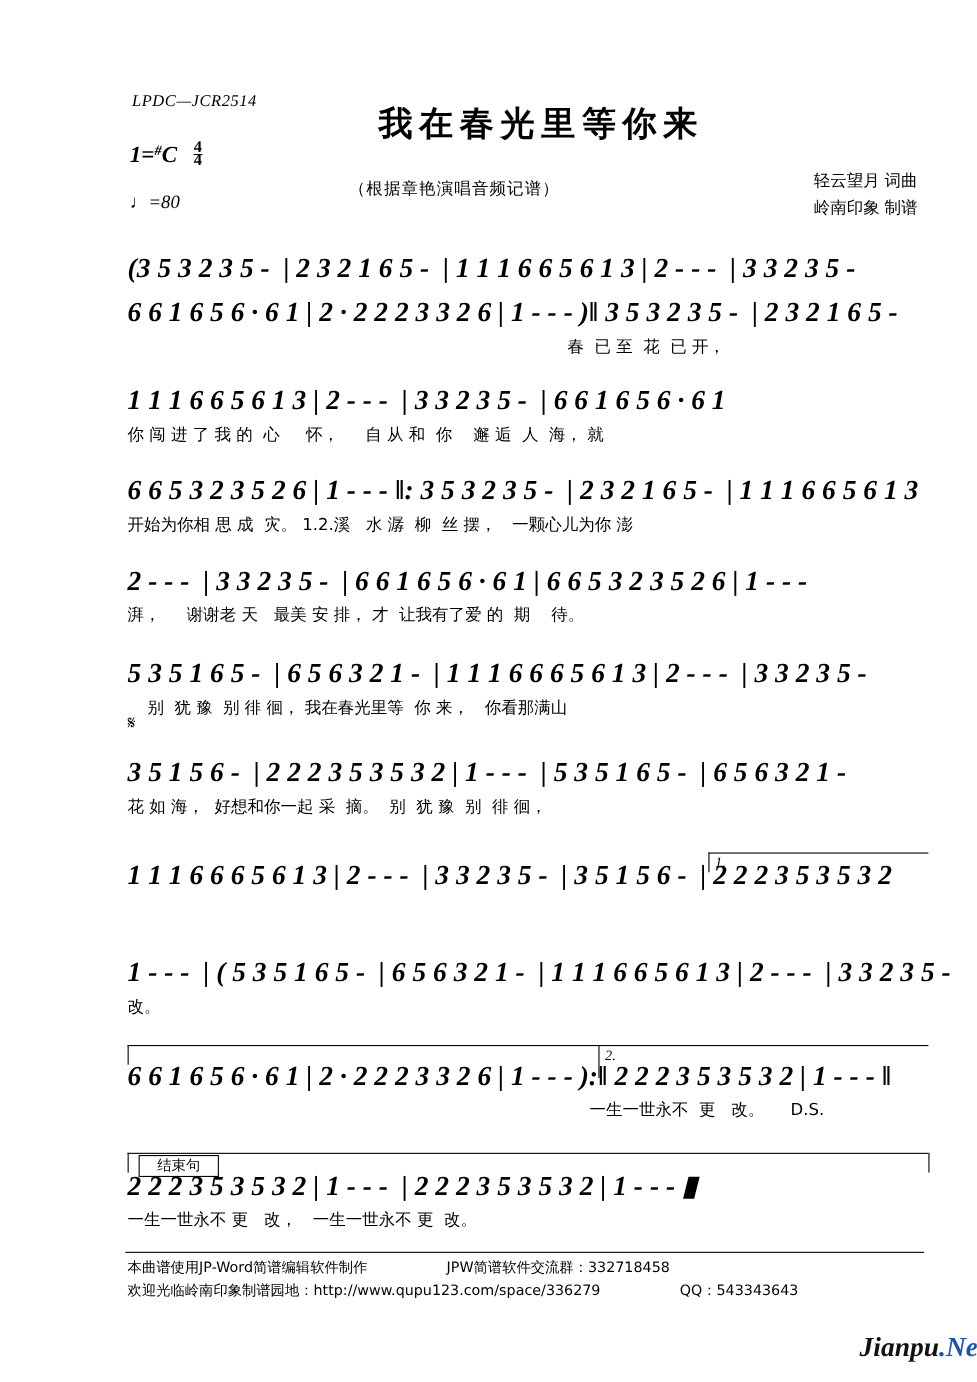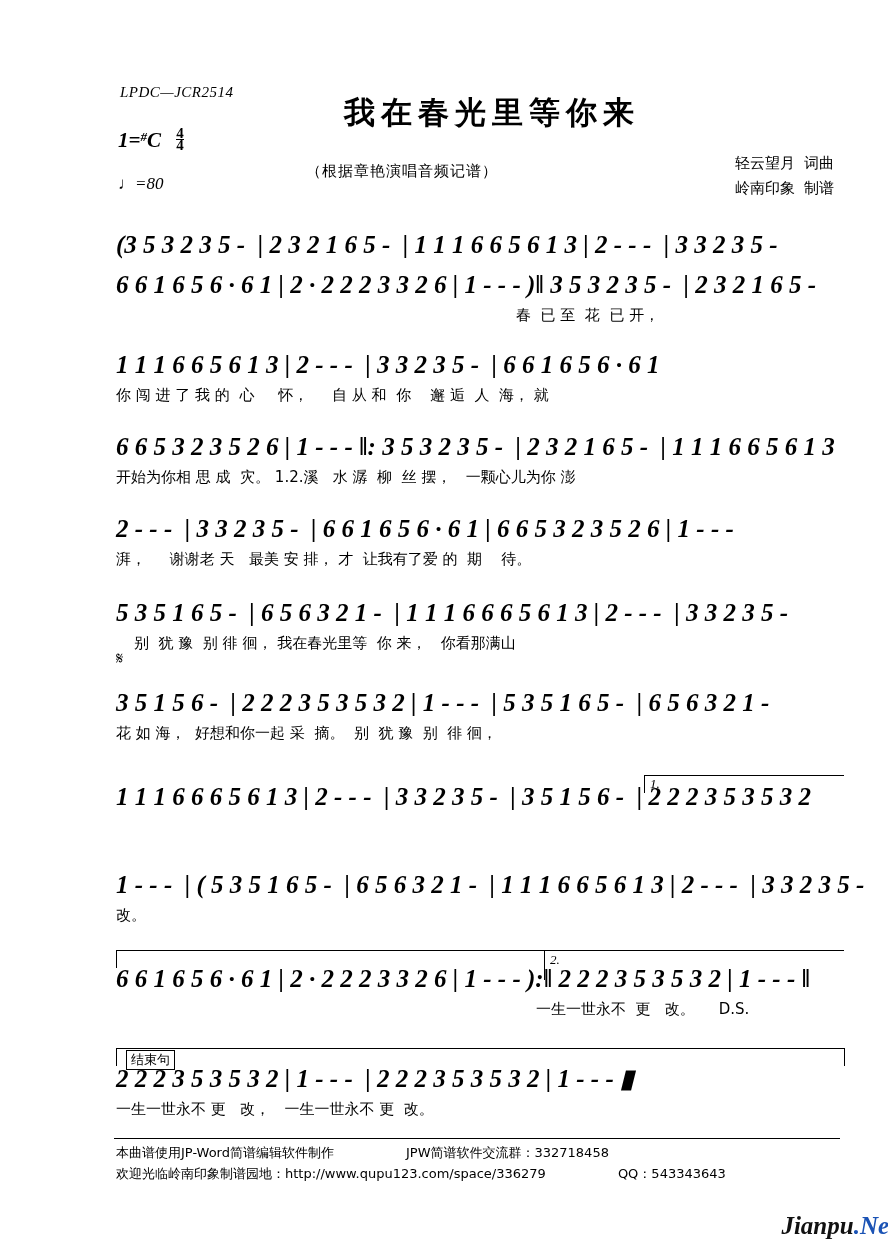--- a/index.html
+++ b/index.html
@@ -19,21 +19,21 @@
     font-style:italic;font-size:15px;letter-spacing:.5px;
     font-family:"Liberation Serif", serif;
   }
   .title{
     position:absolute;left:0;top:92px;width:888px;text-align:center;
     font-size:31px;font-weight:bold;letter-spacing:6px;
     font-family:"DejaVu Sans", sans-serif;
     padding-left:16px;
   }
   .subtitle{
-    position:absolute;left:4px;top:162px;width:732px;text-align:center;
+    position:absolute;left:15px;top:162px;width:732px;text-align:center;
     font-size:15px;letter-spacing:1px;
     font-family:"DejaVu Sans", sans-serif;
   }
   .keyline{
     position:absolute;left:86px;top:128px;
     font-size:21px;font-weight:bold;font-style:italic;
     font-family:"Liberation Serif", serif;
   }
   .keyline .sharp{font-size:13px;vertical-align:6px;}
   .keyline .meter{
@@ -42,21 +42,21 @@
   }
   .keyline .meter b{display:block;font-size:15px;}
   .keyline .meter i{display:block;font-size:15px;border-top:1.6px solid #000;font-style:normal;}
   .tempo{
     position:absolute;left:86px;top:174px;
     font-size:17px;font-style:italic;font-family:"Liberation Serif", serif;
   }
   .credits{
     position:absolute;right:86px;top:152px;text-align:left;
     font-size:15px;line-height:25px;
-    font-family:Liberation Mono, monospace;
+    font-family:Liberation Sans, sans-serif;
   }
 
   
   .sys{position:absolute;left:84px;width:724px;}
   .notes{
     font-family:"Liberation Serif", serif;
     font-size:25px;font-style:italic;font-weight:bold;
     letter-spacing:0px;white-space:pre;
     height:34px;line-height:34px;
   }
@@ -70,21 +70,21 @@
   
   .hline{position:absolute;height:0;border-top:1.5px solid #000;}
   .vline{position:absolute;width:0;border-left:1.5px solid #000;}
   .volta{
     position:absolute;font-size:13px;font-style:italic;
     font-family:"Liberation Serif", serif;
   }
   .endlabel{
     position:absolute;font-size:13px;
     font-family:"DejaVu Sans", sans-serif;
-    border:1.3px solid #000;padding:0px 4px;background:#fff;
+    border:1.3px solid #000;padding:0px 16px;background:#fff;
   }
   .segno{
     position:absolute;font-size:17px;font-family:"DejaVu Sans", sans-serif;
   }
 
   
   .footrule{position:absolute;left:82px;top:1138px;width:726px;border-top:1.2px solid #000;}
   .foot{
     position:absolute;left:84px;top:1142px;width:726px;
     font-size:13px;line-height:21px;

